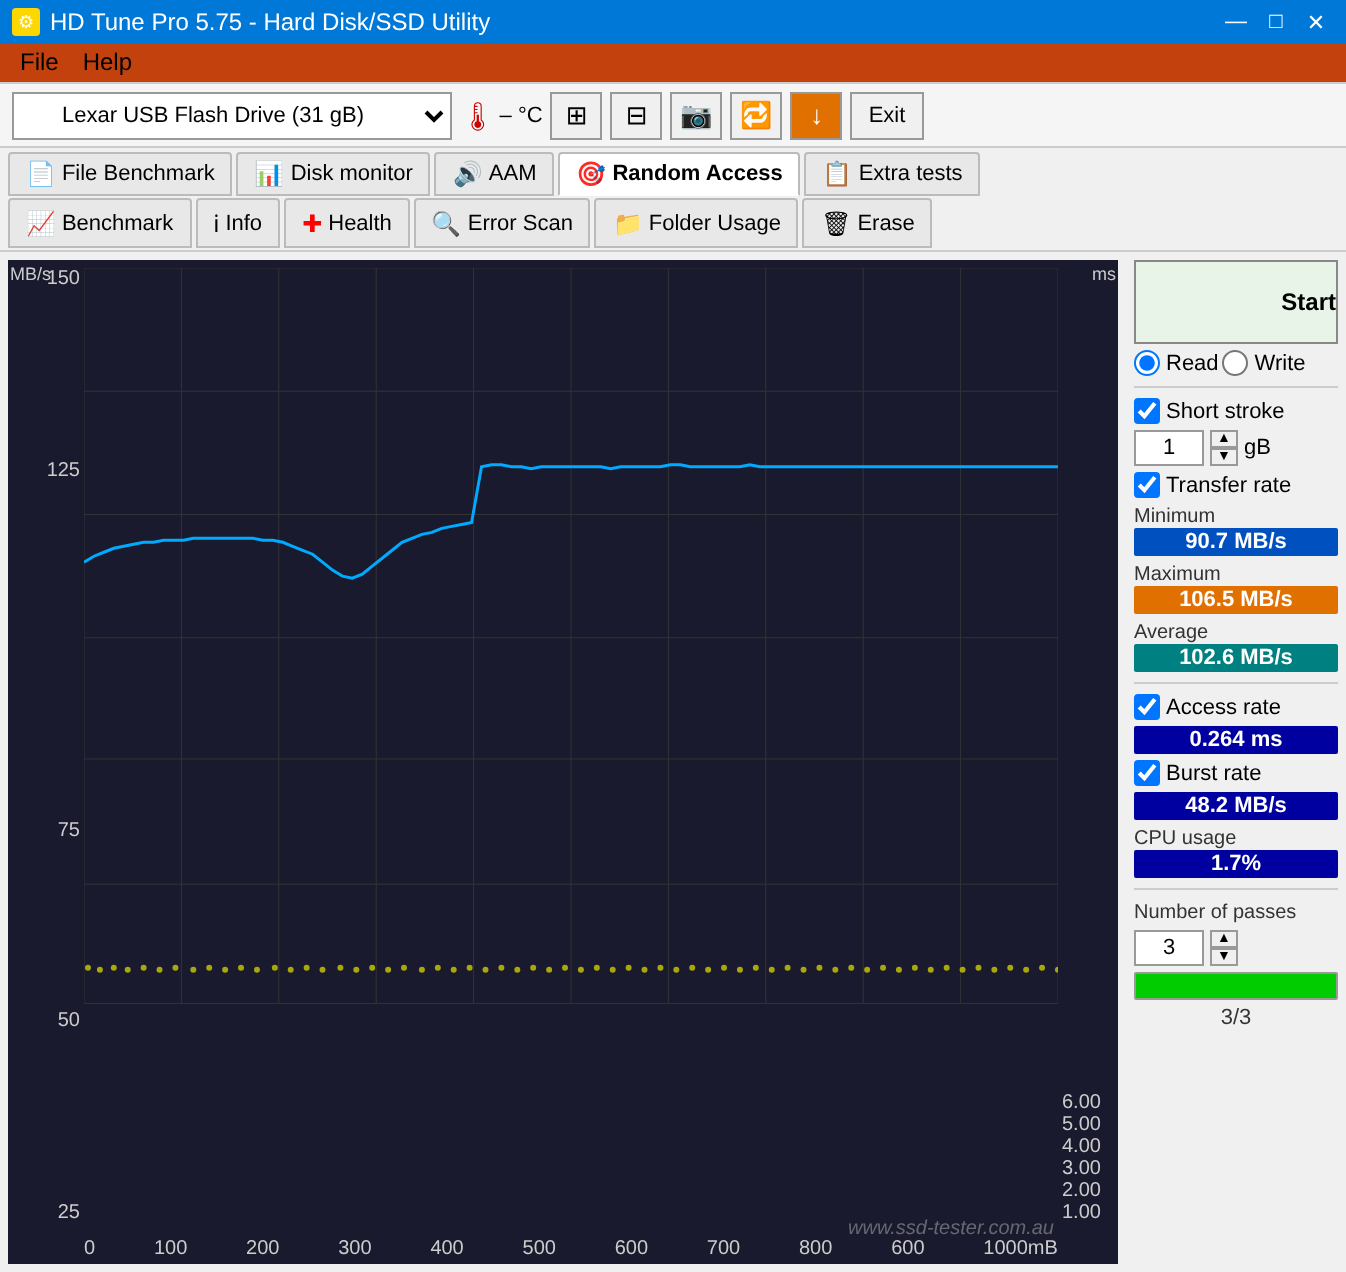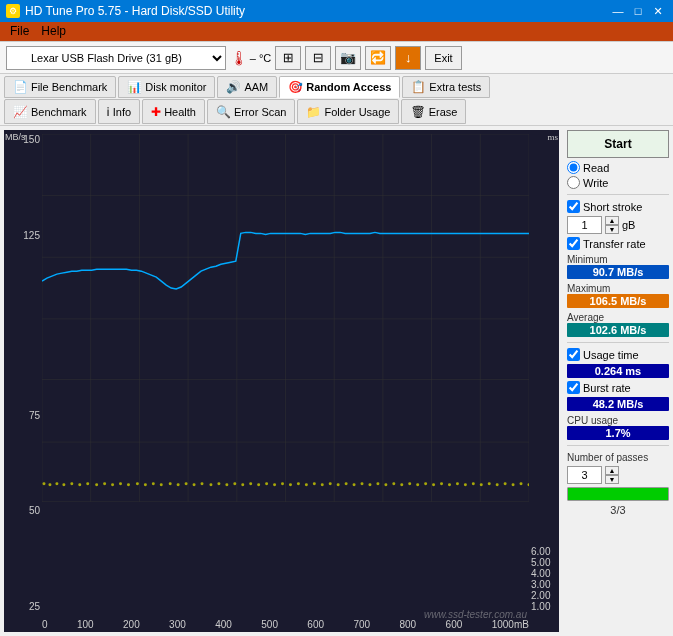--- a/index.html
+++ b/index.html
@@ -34,28 +34,28 @@
     
     .main-content { display: flex; height: calc(636px - 22px - 20px - 32px - 52px); background: #f0f0f0; }
 
     
     .chart-area { flex: 1; background: #1a1a2e; margin: 4px; position: relative; overflow: hidden; }
     .chart-labels-y-left { position: absolute; left: 0; top: 0; bottom: 20px; width: 38px; display: flex; flex-direction: column; justify-content: space-between; align-items: flex-end; padding: 4px 2px 0 0; color: #ccc; font-size: 10px; }
     .chart-labels-y-right { position: absolute; right: 0; top: 0; bottom: 20px; width: 30px; display: flex; flex-direction: column; justify-content: flex-end; align-items: flex-start; padding: 4px 0 0 2px; color: #ccc; font-size: 10px; }
     .chart-labels-x { position: absolute; bottom: 2px; left: 38px; right: 30px; display: flex; justify-content: space-between; color: #ccc; font-size: 10px; }
     .chart-canvas { position: absolute; left: 38px; right: 30px; top: 4px; bottom: 20px; }
     .chart-unit-left { position: absolute; left: 1px; top: 2px; color: #ccc; font-size: 9px; }
-    .chart-unit-right { position: absolute; right: 1px; top: 2px; color: #ccc; font-size: 9px; font-family: Liberation Serif, serif; }
+    .chart-unit-right { position: absolute; right: 1px; top: 2px; color: #ccc; font-size: 9px; }
     .watermark { position: absolute; bottom: 12px; right: 32px; color: rgba(180,180,180,0.5); font-size: 10px; font-style: italic; }
 
     
     .right-panel { width: 110px; padding: 4px; display: flex; flex-direction: column; gap: 3px; }
-    .start-btn { width: 100%; height: 28px; background: #e8f4e8; border: 1px solid #888; font-size: 12px; font-weight: bold; cursor: pointer; color: #000; }
-    
-    .radio-group { display: flex; flex-direction: column; gap: 2px; font-size: 11px; }
+    .start-btn { width: 100%; height: 42px; background: #e8f4e8; border: 1px solid #888; font-size: 12px; font-weight: bold; cursor: pointer; color: #000; text-align: right; }
+    
+    .radio-group { display: flex; flex-direction: row; gap: 2px; font-size: 11px; }
     .radio-row { display: flex; align-items: center; gap: 3px; }
     
     .checkbox-row { display: flex; align-items: center; gap: 3px; font-size: 11px; }
     
     .input-row { display: flex; align-items: center; gap: 3px; }
     .spin-input { width: 35px; height: 18px; border: 1px solid #999; font-size: 11px; text-align: center; }
     .spin-btn-group { display: flex; flex-direction: column; }
     .spin-btn { width: 14px; height: 9px; border: 1px solid #999; background: #f0f0f0; cursor: pointer; display: flex; align-items: center; justify-content: center; font-size: 7px; line-height: 1; }
     
     .stat-label { font-size: 10px; color: #333; margin-top: 1px; }
@@ -434,21 +434,21 @@
 
     <div>
       <div class="stat-label">Average</div>
       <div class="stat-value stat-teal">102.6 MB/s</div>
     </div>
 
     <div class="section-divider"></div>
 
     <label class="checkbox-row">
       <input type="checkbox" checked="" style="">
-      <span>Usage time</span>
+      <span>Access rate</span>
     </label>
     <div class="stat-value stat-darkblue">0.264 ms</div>
 
     <label class="checkbox-row">
       <input type="checkbox" checked="" style="">
       <span>Burst rate</span>
     </label>
     <div class="stat-value stat-darkblue">48.2 MB/s</div>
 
     <div>

